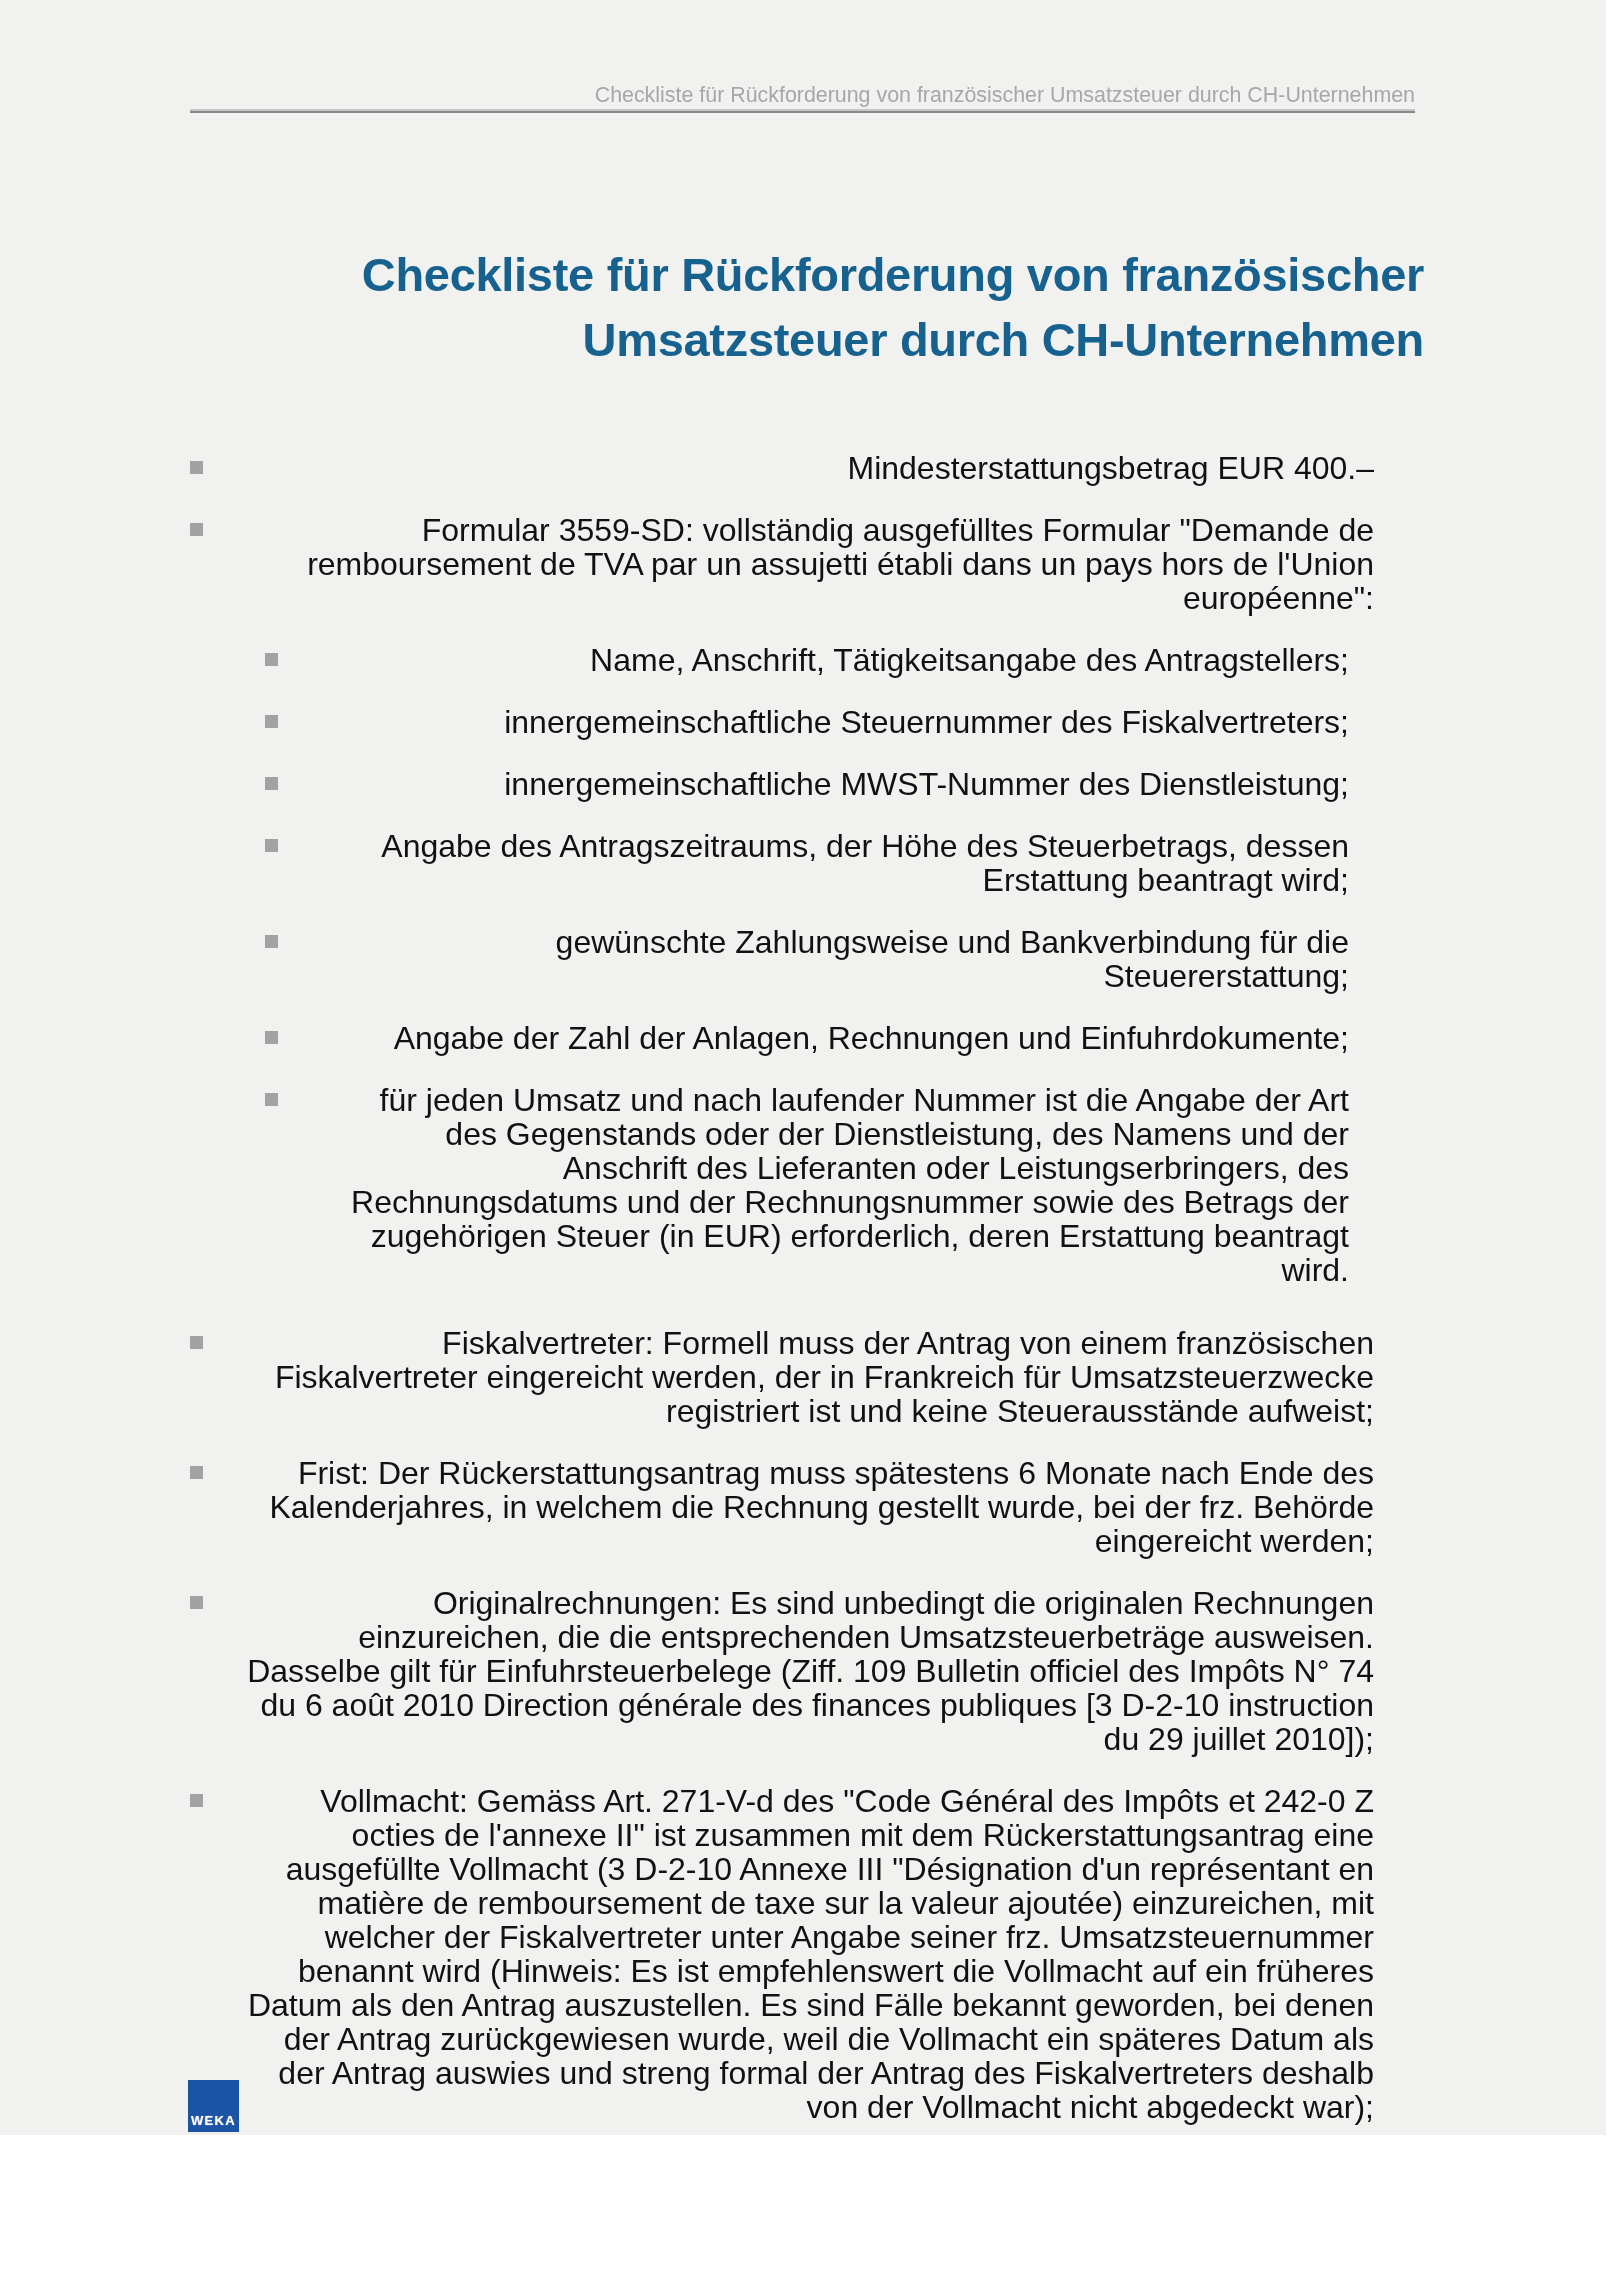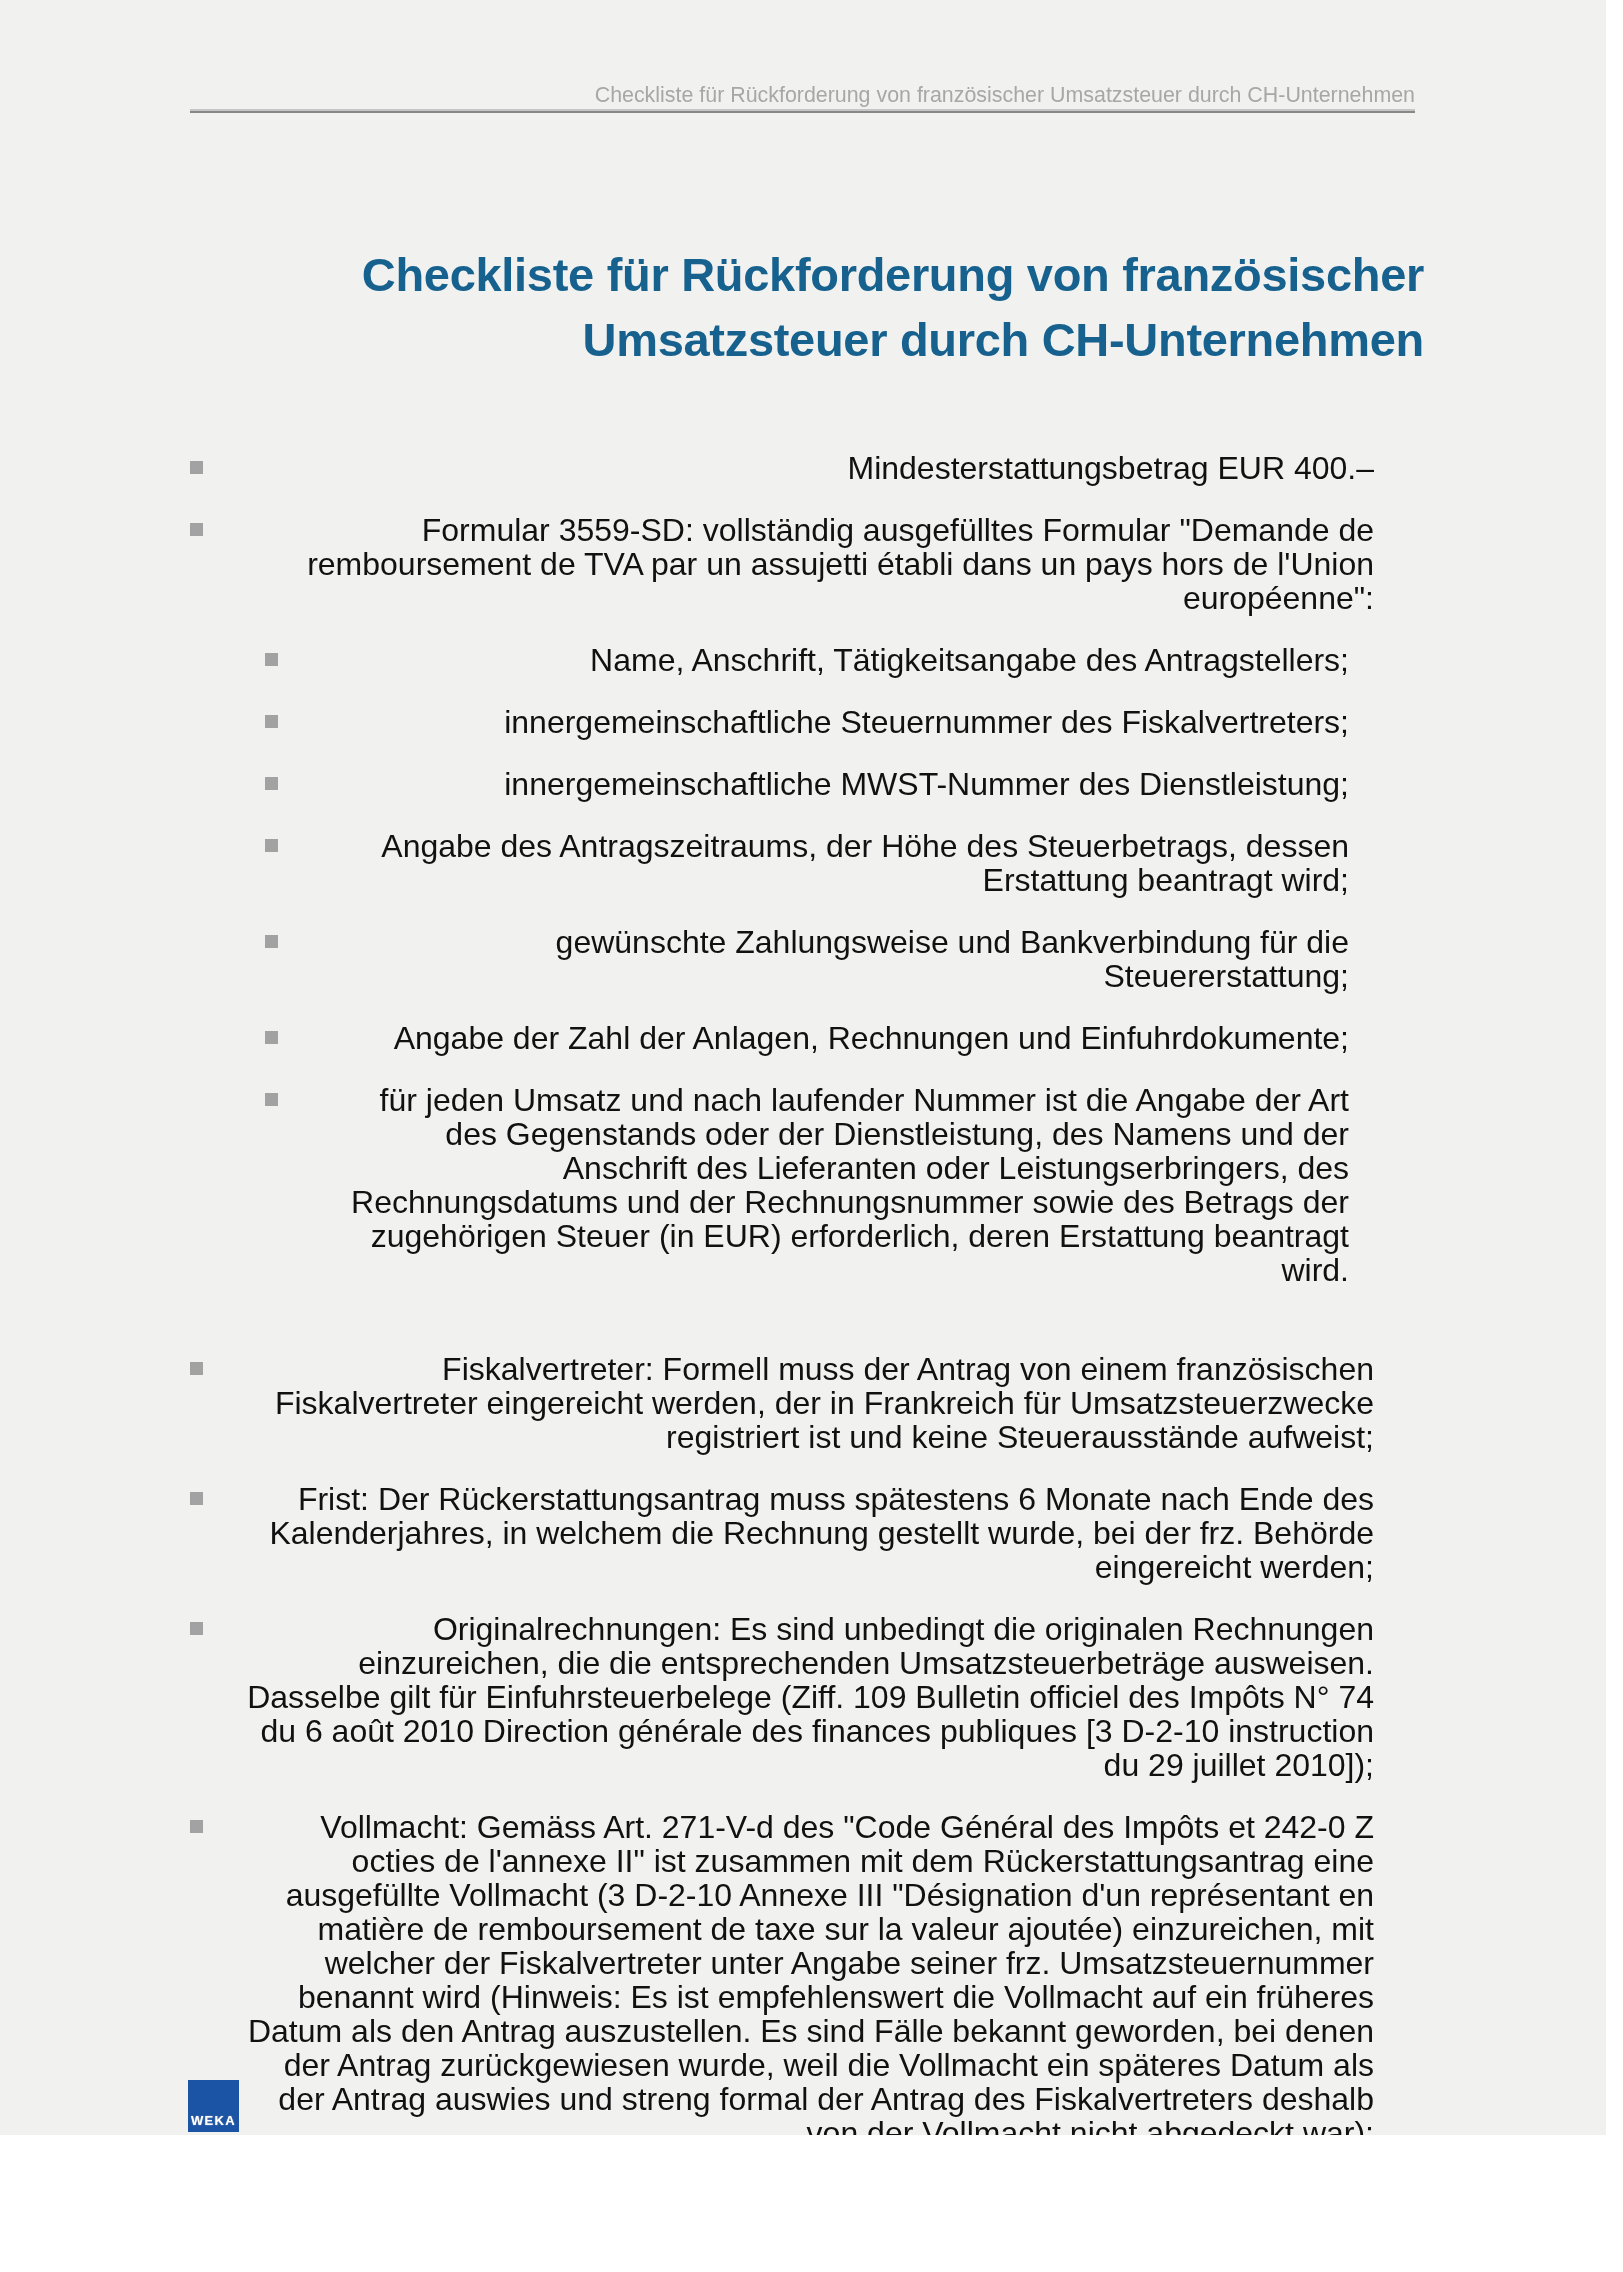--- a/index.html
+++ b/index.html
@@ -77,21 +77,21 @@
   }
   .item .txt {
     margin-left: 54px;
     width: 1130px;
   }
   .item.l2 .bullet { left: 75px; }
   .item.l2 .txt {
     margin-left: 133px;
     width: 1026px;
   }
-  .item.gap { margin-top: 65px; }
+  .item.gap { margin-top: 39px; }
 
   
   .logo {
     position: absolute;
     left: 188px; top: 2080px;
     width: 51px; height: 52px;
     background: #1B53A5;
     display: flex;
     align-items: flex-end;
     justify-content: center;

